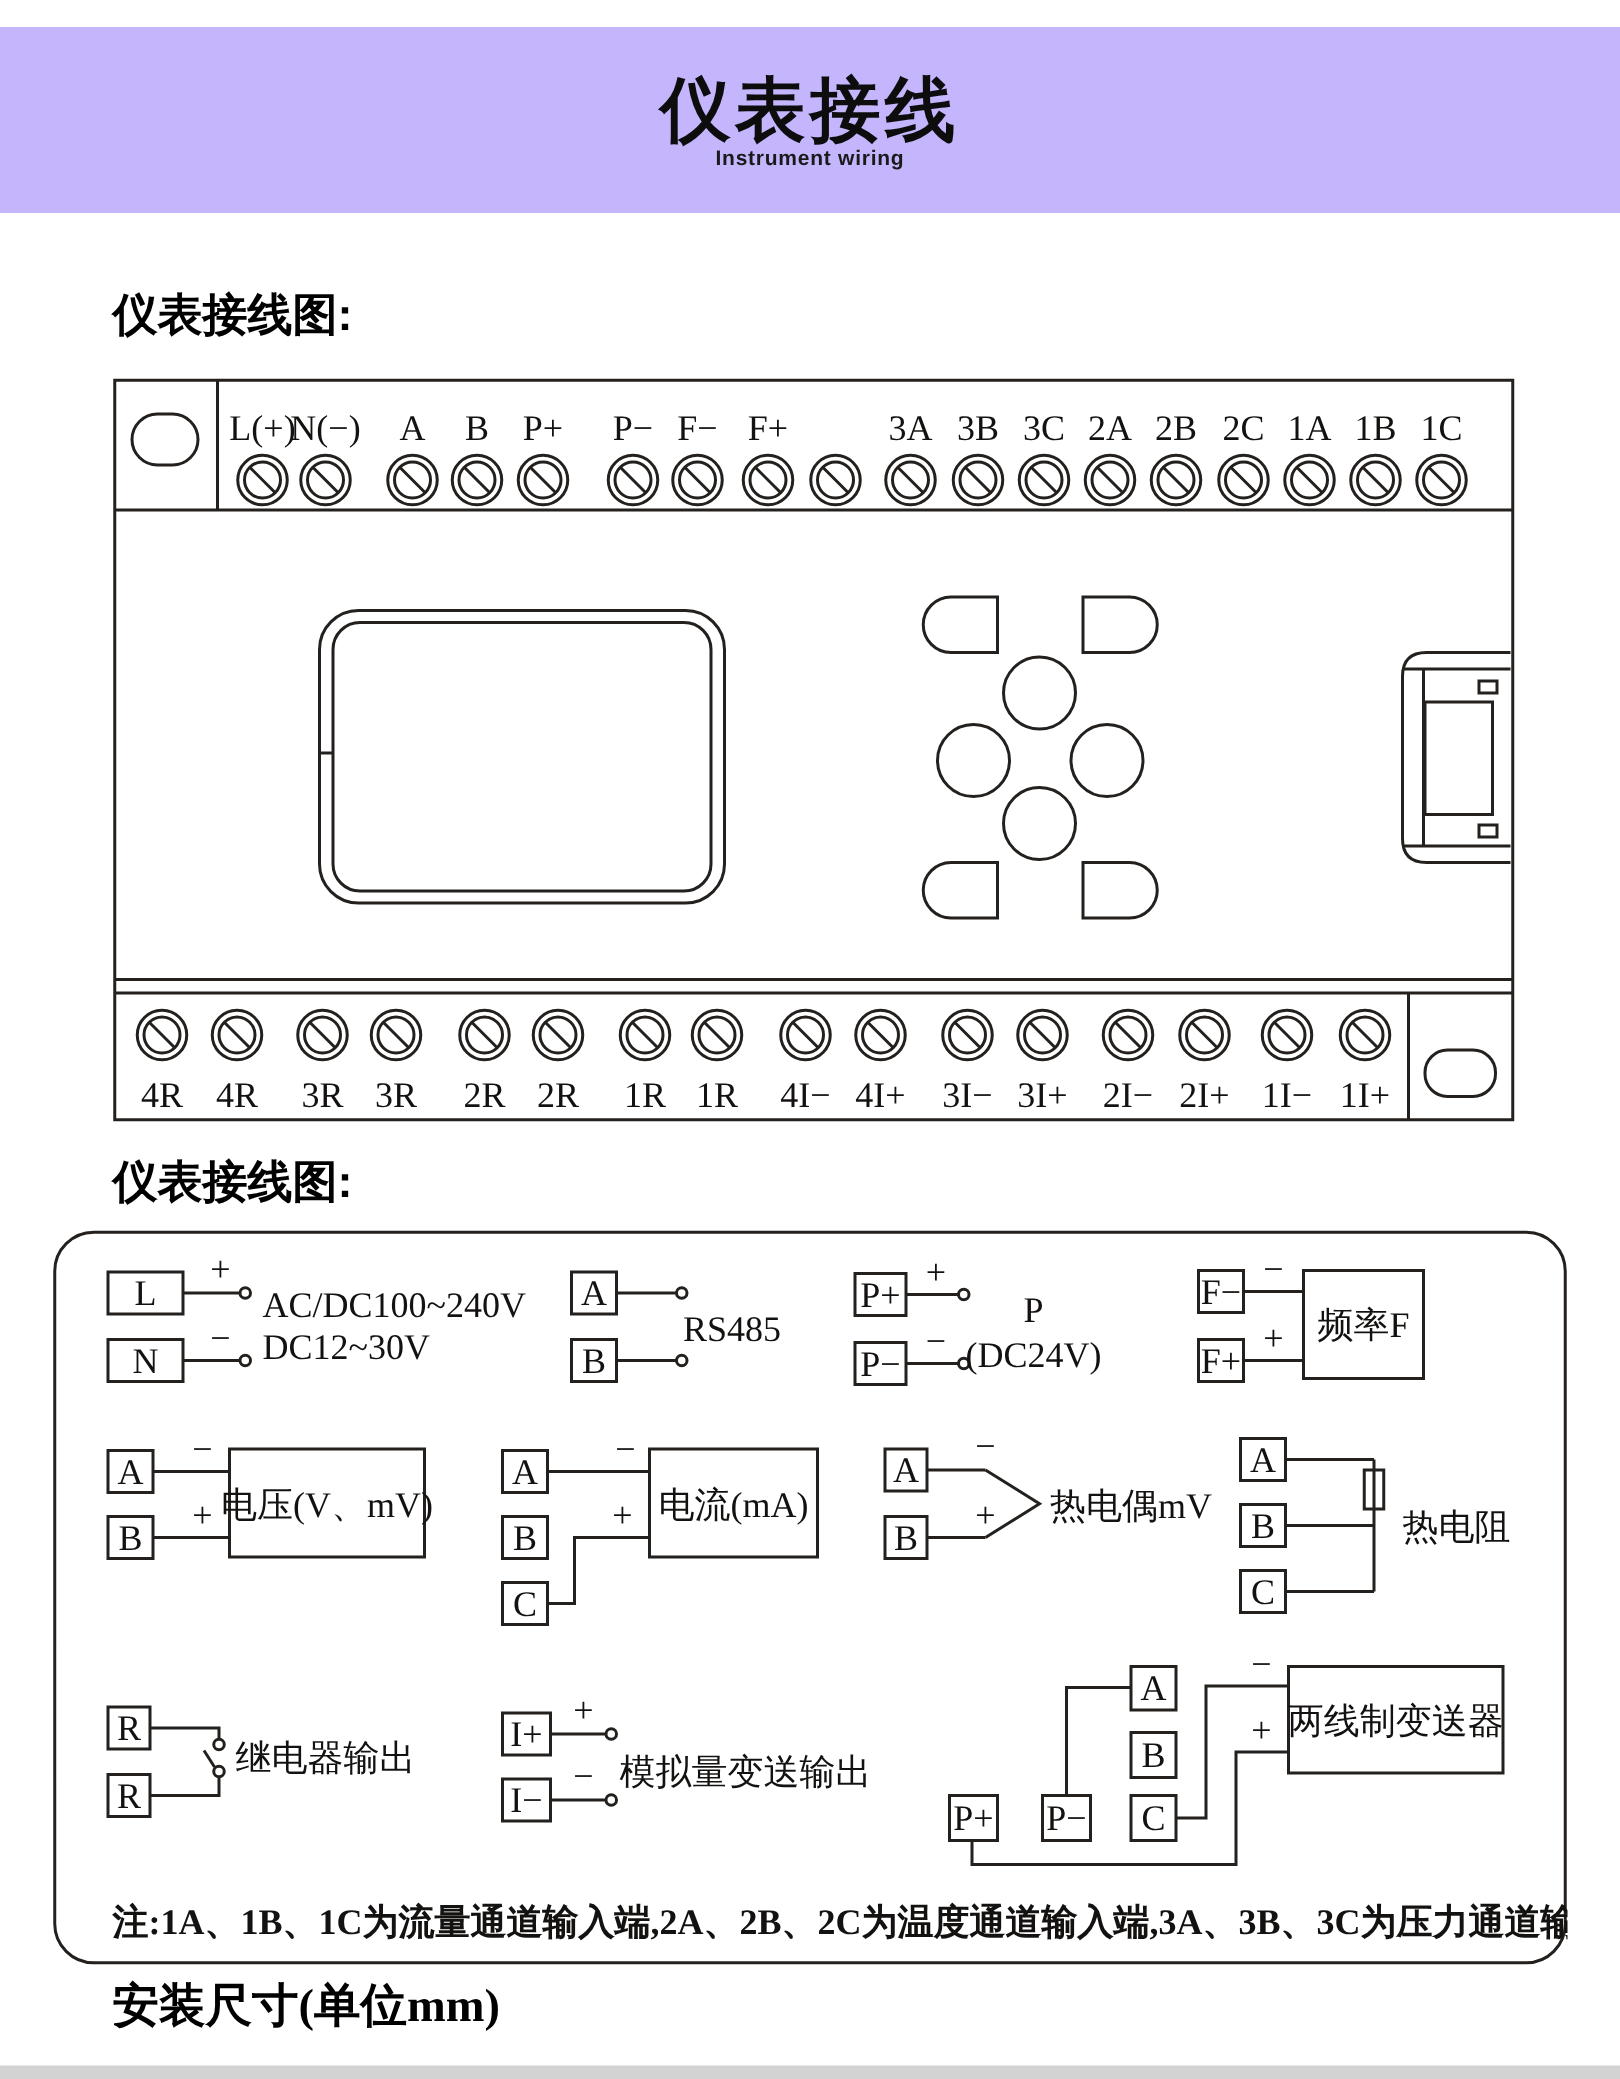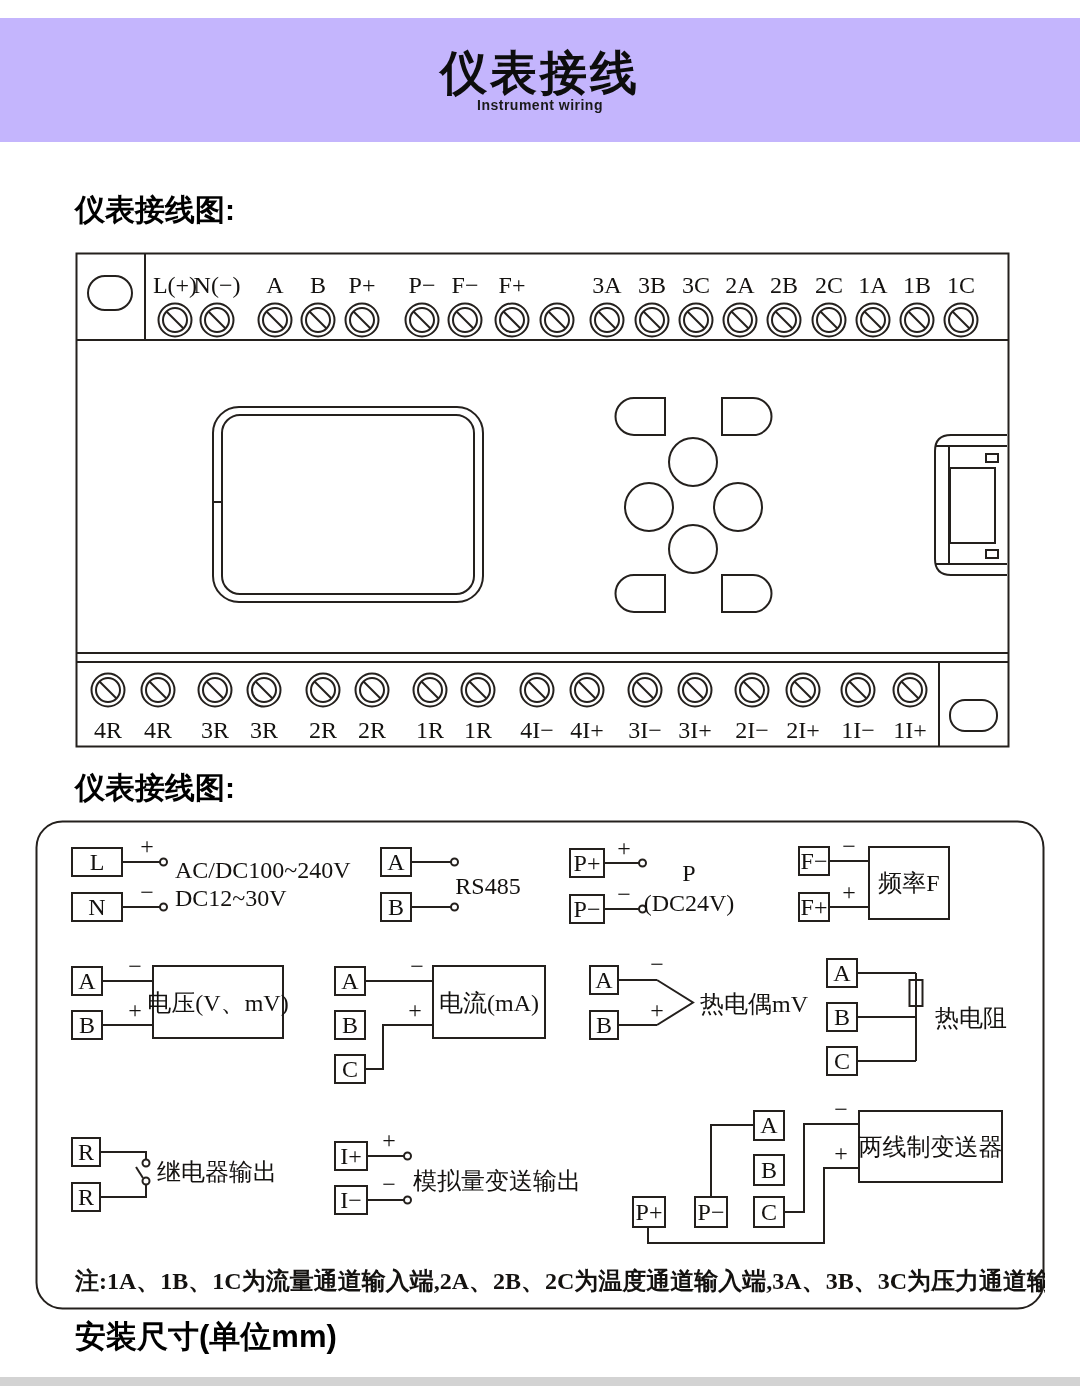--- a/index.html
+++ b/index.html
@@ -3,21 +3,21 @@
 <meta charset="utf-8">
 <style>
   html,body{margin:0;padding:0;background:#ffffff;}
   .page{position:relative;width:1080px;height:1386px;background:#ffffff;overflow:hidden;
         font-family:"Liberation Sans","DejaVu Sans",sans-serif;color:#141210;}
   .band{position:absolute;left:0;top:18px;width:1080px;height:124px;background:#c4b5fd;
         display:flex;flex-direction:column;align-items:center;justify-content:center;}
   .band-title{font-size:47px;font-weight:700;letter-spacing:3px;color:#0d0d0d;line-height:1.1;}
   .band-sub{font-size:14px;color:#1a1a1a;margin-top:-2px;letter-spacing:0.5px;font-weight:bold;}
   .sec-title{position:absolute;left:75px;font-size:30px;font-weight:700;color:#000;}
-  .s1{top:190px;} .s2{top:768px;} .s3{top:1316px;font-size:31px;}
+  .s1{top:190px;} .s2{top:768px;} .s3{top:1316px;font-size:31px;font-family:Liberation Serif, serif;}
   .bottom-strip{position:absolute;left:0;top:1377px;width:1080px;height:9px;background:#d3d3d3;}
   svg.dwg{position:absolute;}
   .dwg rect,.dwg circle,.dwg line,.dwg path,.dwg polyline{
       fill:none;stroke:#24201d;stroke-width:2;stroke-linecap:butt;stroke-linejoin:miter;}
   .dwg text{fill:#141210;stroke:none;font-family:"Liberation Serif","DejaVu Serif",serif;font-size:24px;}
   .sw15{stroke-width:1.5;} .sw25{stroke-width:2.5;} .sw3{stroke-width:3;} .sw4{stroke-width:4;}
   .fillw{fill:#ffffff;}
   .f25{font-size:25px;} .tlab{font-size:23px;} .sym{font-size:23px;}
   .note{font-size:22px;font-weight:700;font-family:"Liberation Serif","DejaVu Serif",serif;}
 </style>

